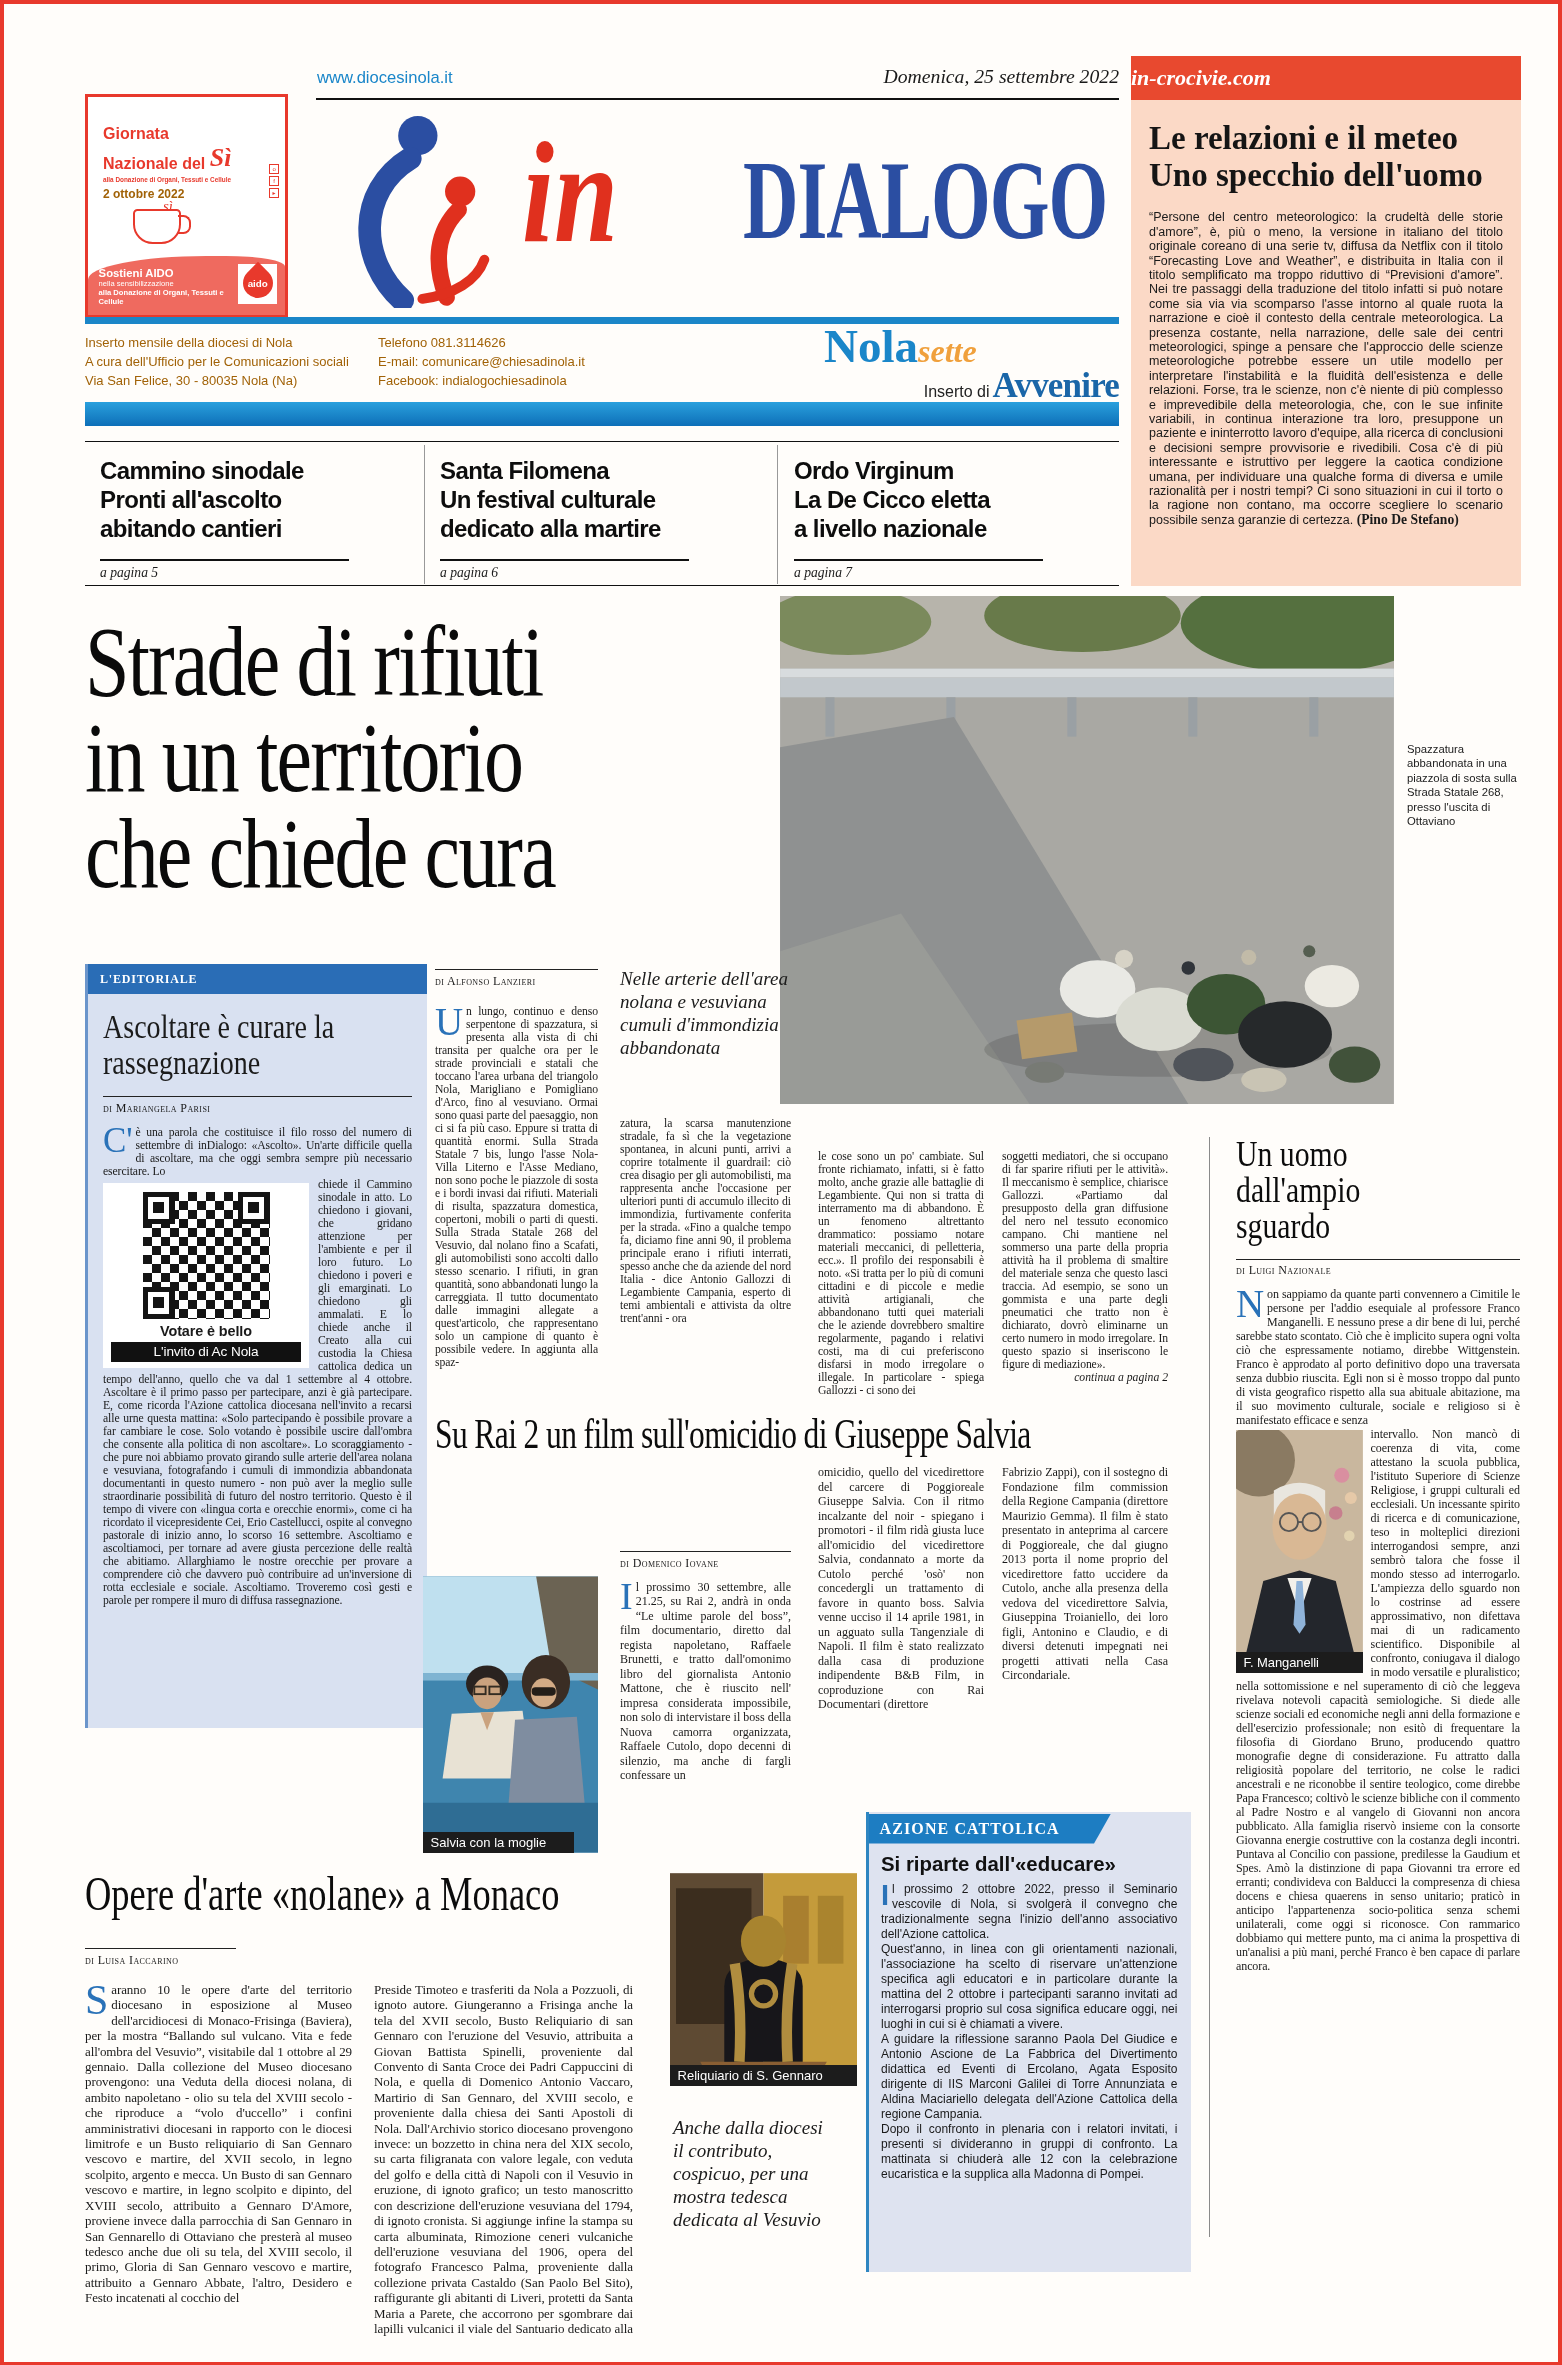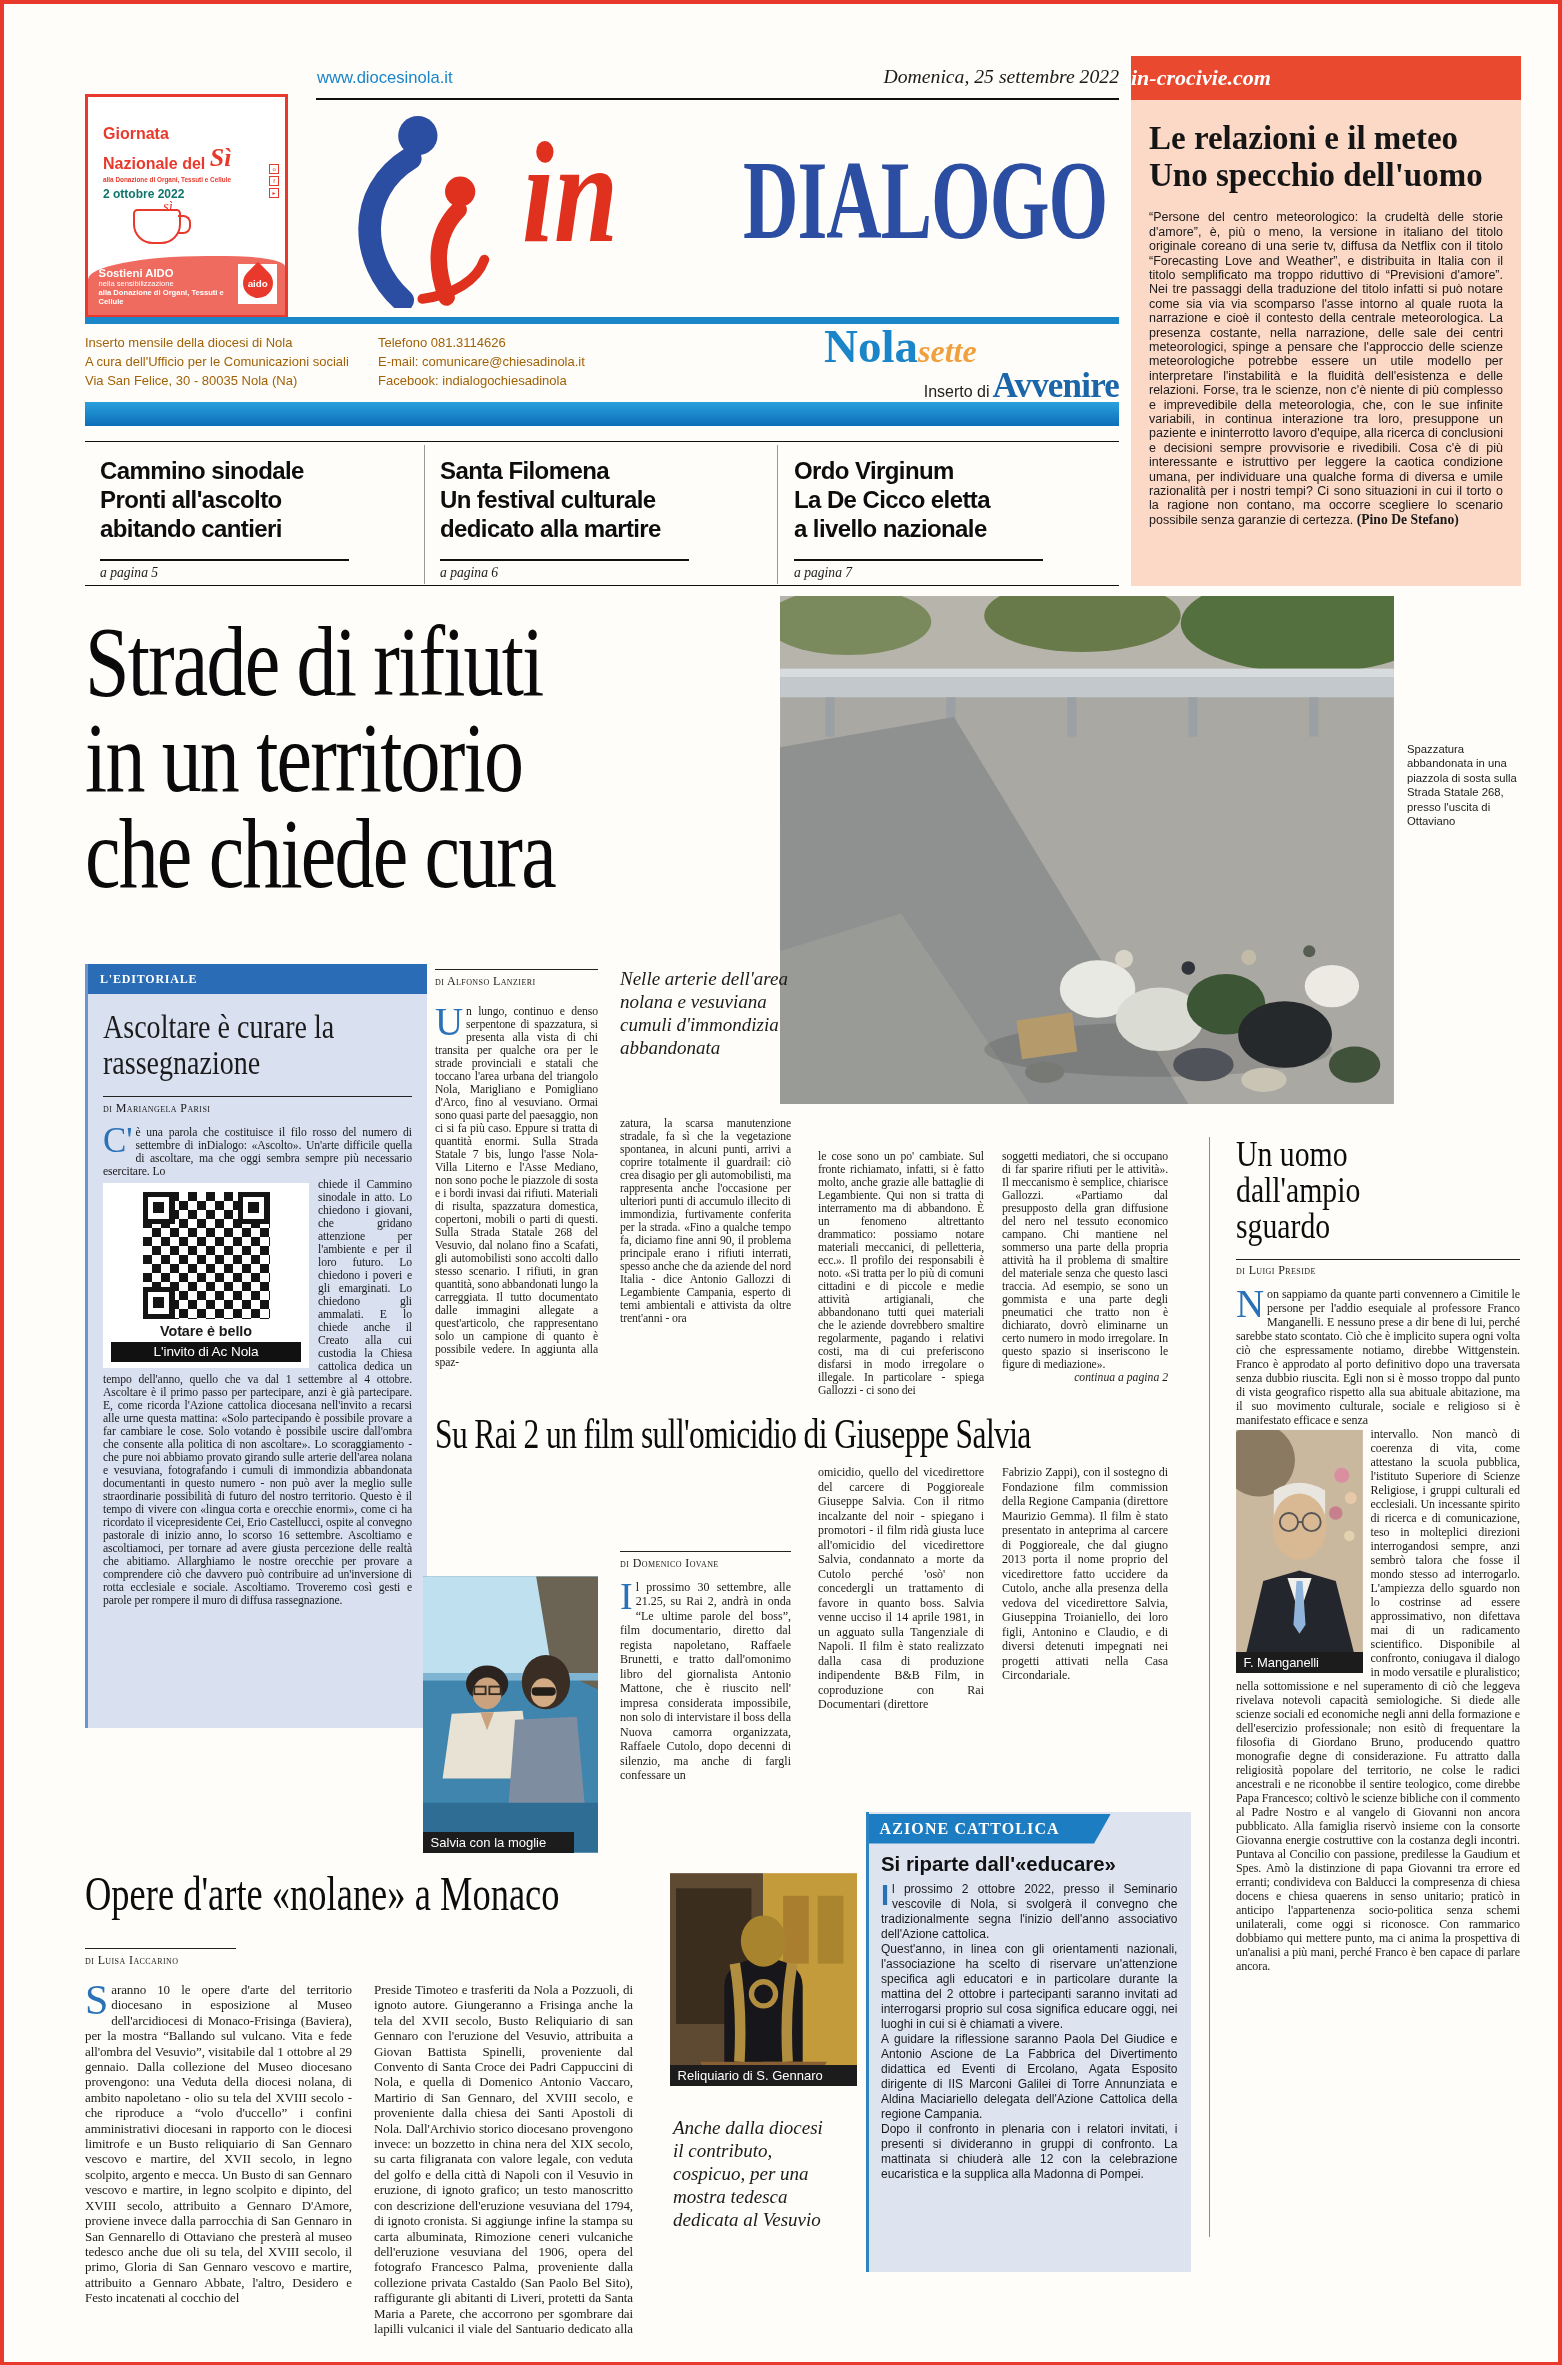--- a/index.html
+++ b/index.html
@@ -28,21 +28,21 @@
   
   .website { font-size:16.6px; color:#1a86c9; }
   .dateline { font-size:19.7px; font-style:italic; }
   .hdr-rule { height:2.3px; background:#111; }
 
   
   .aido { border:3.8px solid #e8392c; background:#fff; overflow:hidden; }
   .aido-t { color:#e8392c; font-weight:bold; font-size:16px; line-height:16.6px; }
   .aido-si { color:#e8392c; font-style:italic; font-size:26px; font-weight:bold; font-family:"Liberation Serif",serif; }
   .aido-sub { color:#e8392c; font-size:6.4px; font-weight:bold; }
-  .aido-date { color:#0f766e; font-size:12px; font-weight:bold; }
+  .aido-date { color:#a16207; font-size:12px; font-weight:bold; }
   .aido-wave { background:#ef6a5f; color:#fff; }
   .cup { width:48px; height:35px; border:2.3px solid #e8392c; border-radius:4.5px 4.5px 19.7px 19.7px; position:relative; }
   .cup:after { content:""; position:absolute; right:-12px; top:4.5px; width:10.6px; height:15px; border:2.3px solid #e8392c; border-radius:0 7.6px 7.6px 0; border-left:none; }
   .drop { width:30px; height:30px; background:#e8392c; border-radius:0 50% 50% 50%; transform:rotate(45deg); display:flex; align-items:center; justify-content:center; }
   .drop span { transform:rotate(-45deg); color:#fff; font-weight:bold; font-size:9.8px; font-family:"Liberation Sans",sans-serif; }
   .mini-icon { width:9.8px; height:9.8px; border:1.1px solid #e8392c; color:#e8392c; font-size:6px; line-height:8.3px; text-align:center; margin-bottom:2.3px; font-family:"Liberation Sans",sans-serif; }
 
   
   .logo-in { font-size:144px; line-height:1; color:#e0301e; font-style:italic; font-weight:bold; }
   .logo-dialogo { font-size:113px; line-height:1; color:#2b4ea2; font-weight:bold; letter-spacing:-1.5px; }
@@ -295,21 +295,21 @@
   </div>
 
   <div class="abs vdiv" style="left:1209px; top:1137px; height:1100px;"></div>
 
   <div class="abs" style="left:1236px; top:1137px; width:284px;">
     <div class="art-headline cx" style="font-size:35px; line-height:36px; transform:scaleX(.85); width:118%;">
       <div>Un uomo</div>
       <div>dall'ampio</div>
       <div>sguardo</div>
     </div>
-    <div class="byline-rule sc byline" style="margin-top:13.6px;">di Luigi Preside</div>
+    <div class="byline-rule sc byline" style="margin-top:13.6px;">di Luigi Nazionale</div>
     <div class="body-txt just" style="margin-top:9px; font-size:12px; line-height:14px;">
       <p><span class="dropcap" style="font-size:39px; line-height:33px;">N</span><span>on sappiamo da quante parti convennero a Cimitile le persone per l'addio esequiale al professore Franco Manganelli. E nessuno prese a dir bene di lui, perché sarebbe stato scontato. Ciò che è implicito supera ogni volta ciò che espressamente notiamo, direbbe Wittgenstein. Franco è approdato al porto definitivo dopo una traversata senza dubbio riuscita. Egli non si è mosso troppo dal punto di vista geografico rispetto alla sua abituale abitazione, ma il suo movimento culturale, sociale e religioso si è manifestato efficace e senza</span></p>
       <div style="float:left; width:127px; margin:3px 7.6px 1.5px 0; position:relative;">
         <svg width="127" height="240" viewBox="0 0 168 318">
           <rect width="168" height="318" fill="#c9b79e"></rect>
           <circle cx="30" cy="40" r="48" fill="#8a7a62"></circle>
           <circle cx="140" cy="60" r="10" fill="#d98fa0"></circle>
             <circle cx="152" cy="90" r="8" fill="#e6c9a8"></circle>
           <circle cx="132" cy="110" r="9" fill="#c77f8e"></circle>
             <circle cx="150" cy="140" r="7" fill="#e2d3b0"></circle>

